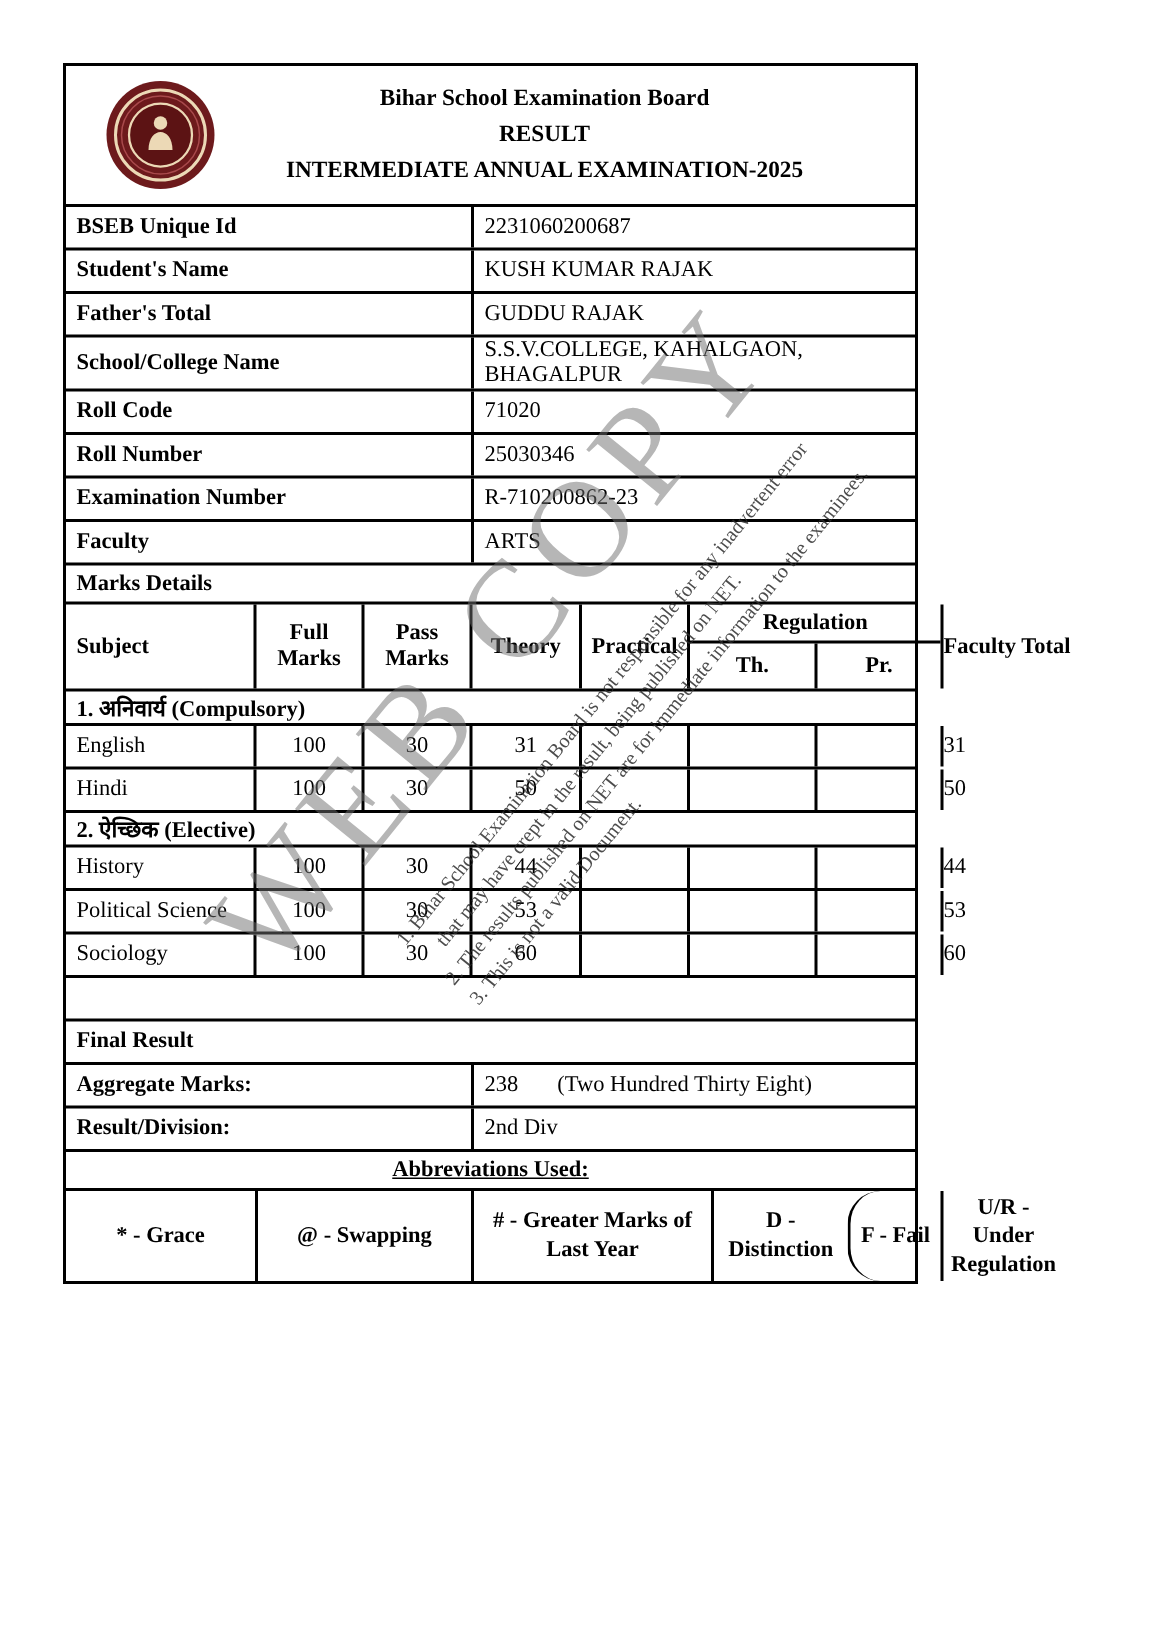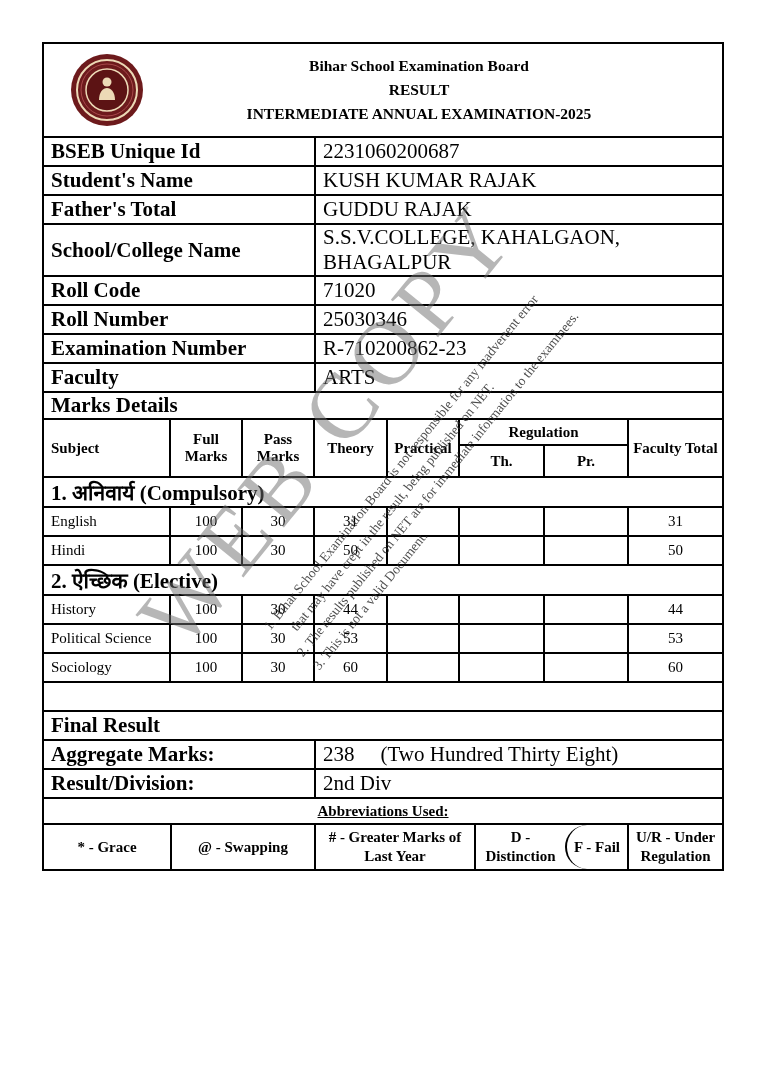--- a/index.html
+++ b/index.html
@@ -3,26 +3,26 @@
 <meta charset="utf-8">
 <style>
   * { margin:0; padding:0; box-sizing:border-box; }
   html,body { background:#ffffff; }
   body {
     width:766px; height:1084px; position:relative;
     font-family:"Liberation Serif","DejaVu Serif",serif; color:#000;
     overflow:hidden;
   }
   .doc {
-    position:absolute; left:42px; top:42px; width:682px;
+    position:absolute; left:42px; top:42px; width:570px;
     border:2px solid #000; background:#fff;
   }
   .row { display:flex; align-items:stretch; border-top:2px solid #000; }
   .row:first-child { border-top:none; }
-  .cell { display:flex; align-items:center; padding:0 7px; font-size:21px; }
+  .cell { display:flex; align-items:center; padding:0 7px; font-size:15px; }
   .cell + .cell, .mc + .mc { border-left:2px solid #000; }
 
   
   .header-row { min-height:92px; position:relative; }
   .logo { position:absolute; left:26px; top:50%; transform:translateY(-50%); width:74px; height:74px; }
   .header-text {
     flex:1; display:flex; flex-direction:column; justify-content:center;
     text-align:center; font-weight:bold; font-size:15.5px; line-height:1.55;
     padding-left:72px;
   }

